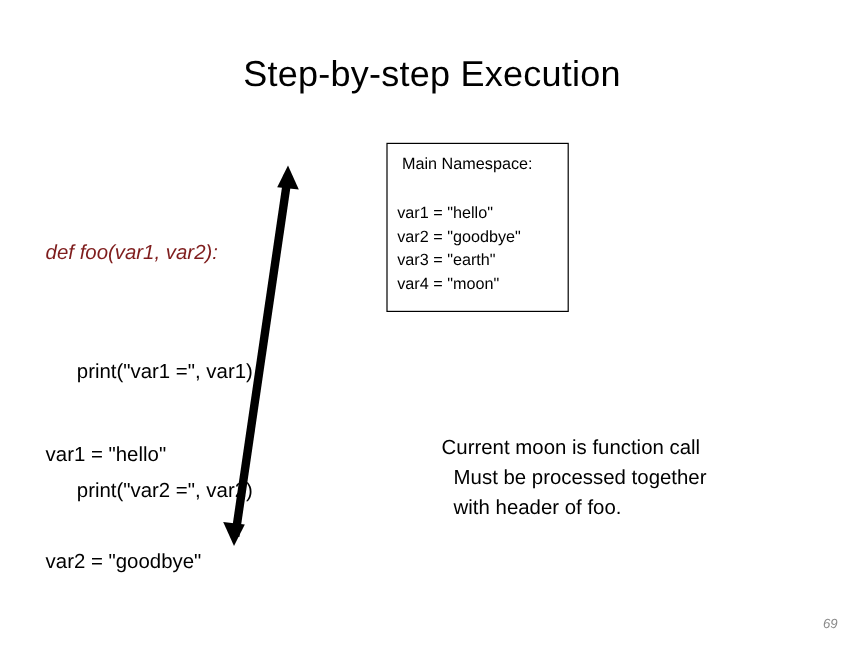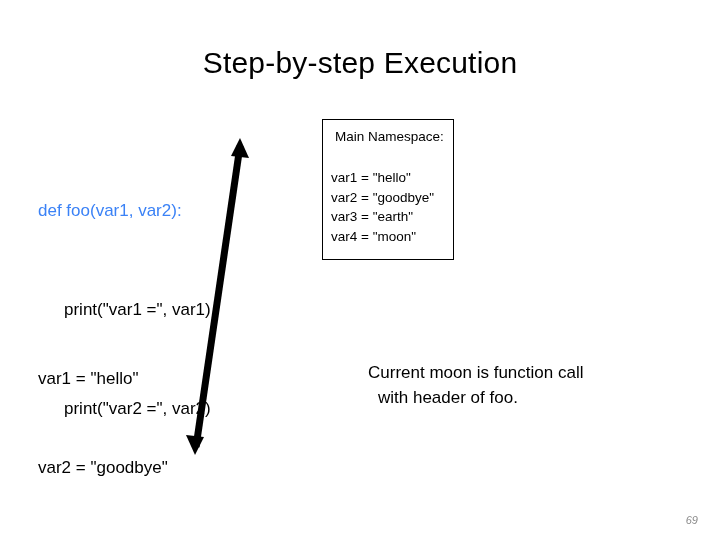--- a/index.html
+++ b/index.html
@@ -33,42 +33,43 @@
   .code-block {
     position: absolute;
     left: 38px;
     top: 128px;
     font-size: 17px;
     line-height: 33px;
     color: #000000;
     white-space: pre;
   }
   .code-block .red {
-    color: #3b82f6;
+    color: #7f1d1d;
+    font-style: italic;
   }
   .code-line {
     white-space: pre;
   }
   .indent1 {
     padding-left: 26px;
   }
   .vars-block {
     position: absolute;
     left: 38px;
     top: 305px;
     font-size: 17px;
     line-height: 29.5px;
     color: #000000;
     white-space: pre;
   }
   .ns-box {
     position: absolute;
     left: 322px;
     top: 119px;
-    width: 132px;
+    width: 152px;
     height: 141px;
     border: 1.2px solid #000000;
     background: #ffffff;
     box-sizing: border-box;
   }
   .ns-title {
     position: absolute;
     left: 12px;
     top: 9px;
     font-size: 13.5px;
@@ -137,20 +138,21 @@
     <div class="code-line">var1 = "hello"</div>
     <div class="code-line">var2 = "goodbye"</div>
     
     
     
     
   </div>
 
   <div class="note">
     <div class="l1">Current moon is function call</div>
+    <div class="l2">Must be processed together</div>
     <div class="l3">with header of foo.</div>
   </div>
 
   <svg class="arrow-layer" viewBox="0 0 720 540">
     <g>
       <line x1="240" y1="146" x2="196" y2="447" stroke="#000000" stroke-width="7"></line>
       <polygon points="240,138 249,158 231,156" fill="#000000"></polygon>
       <polygon points="195,455 186,435 204,437" fill="#000000"></polygon>
     </g>
   </svg>

